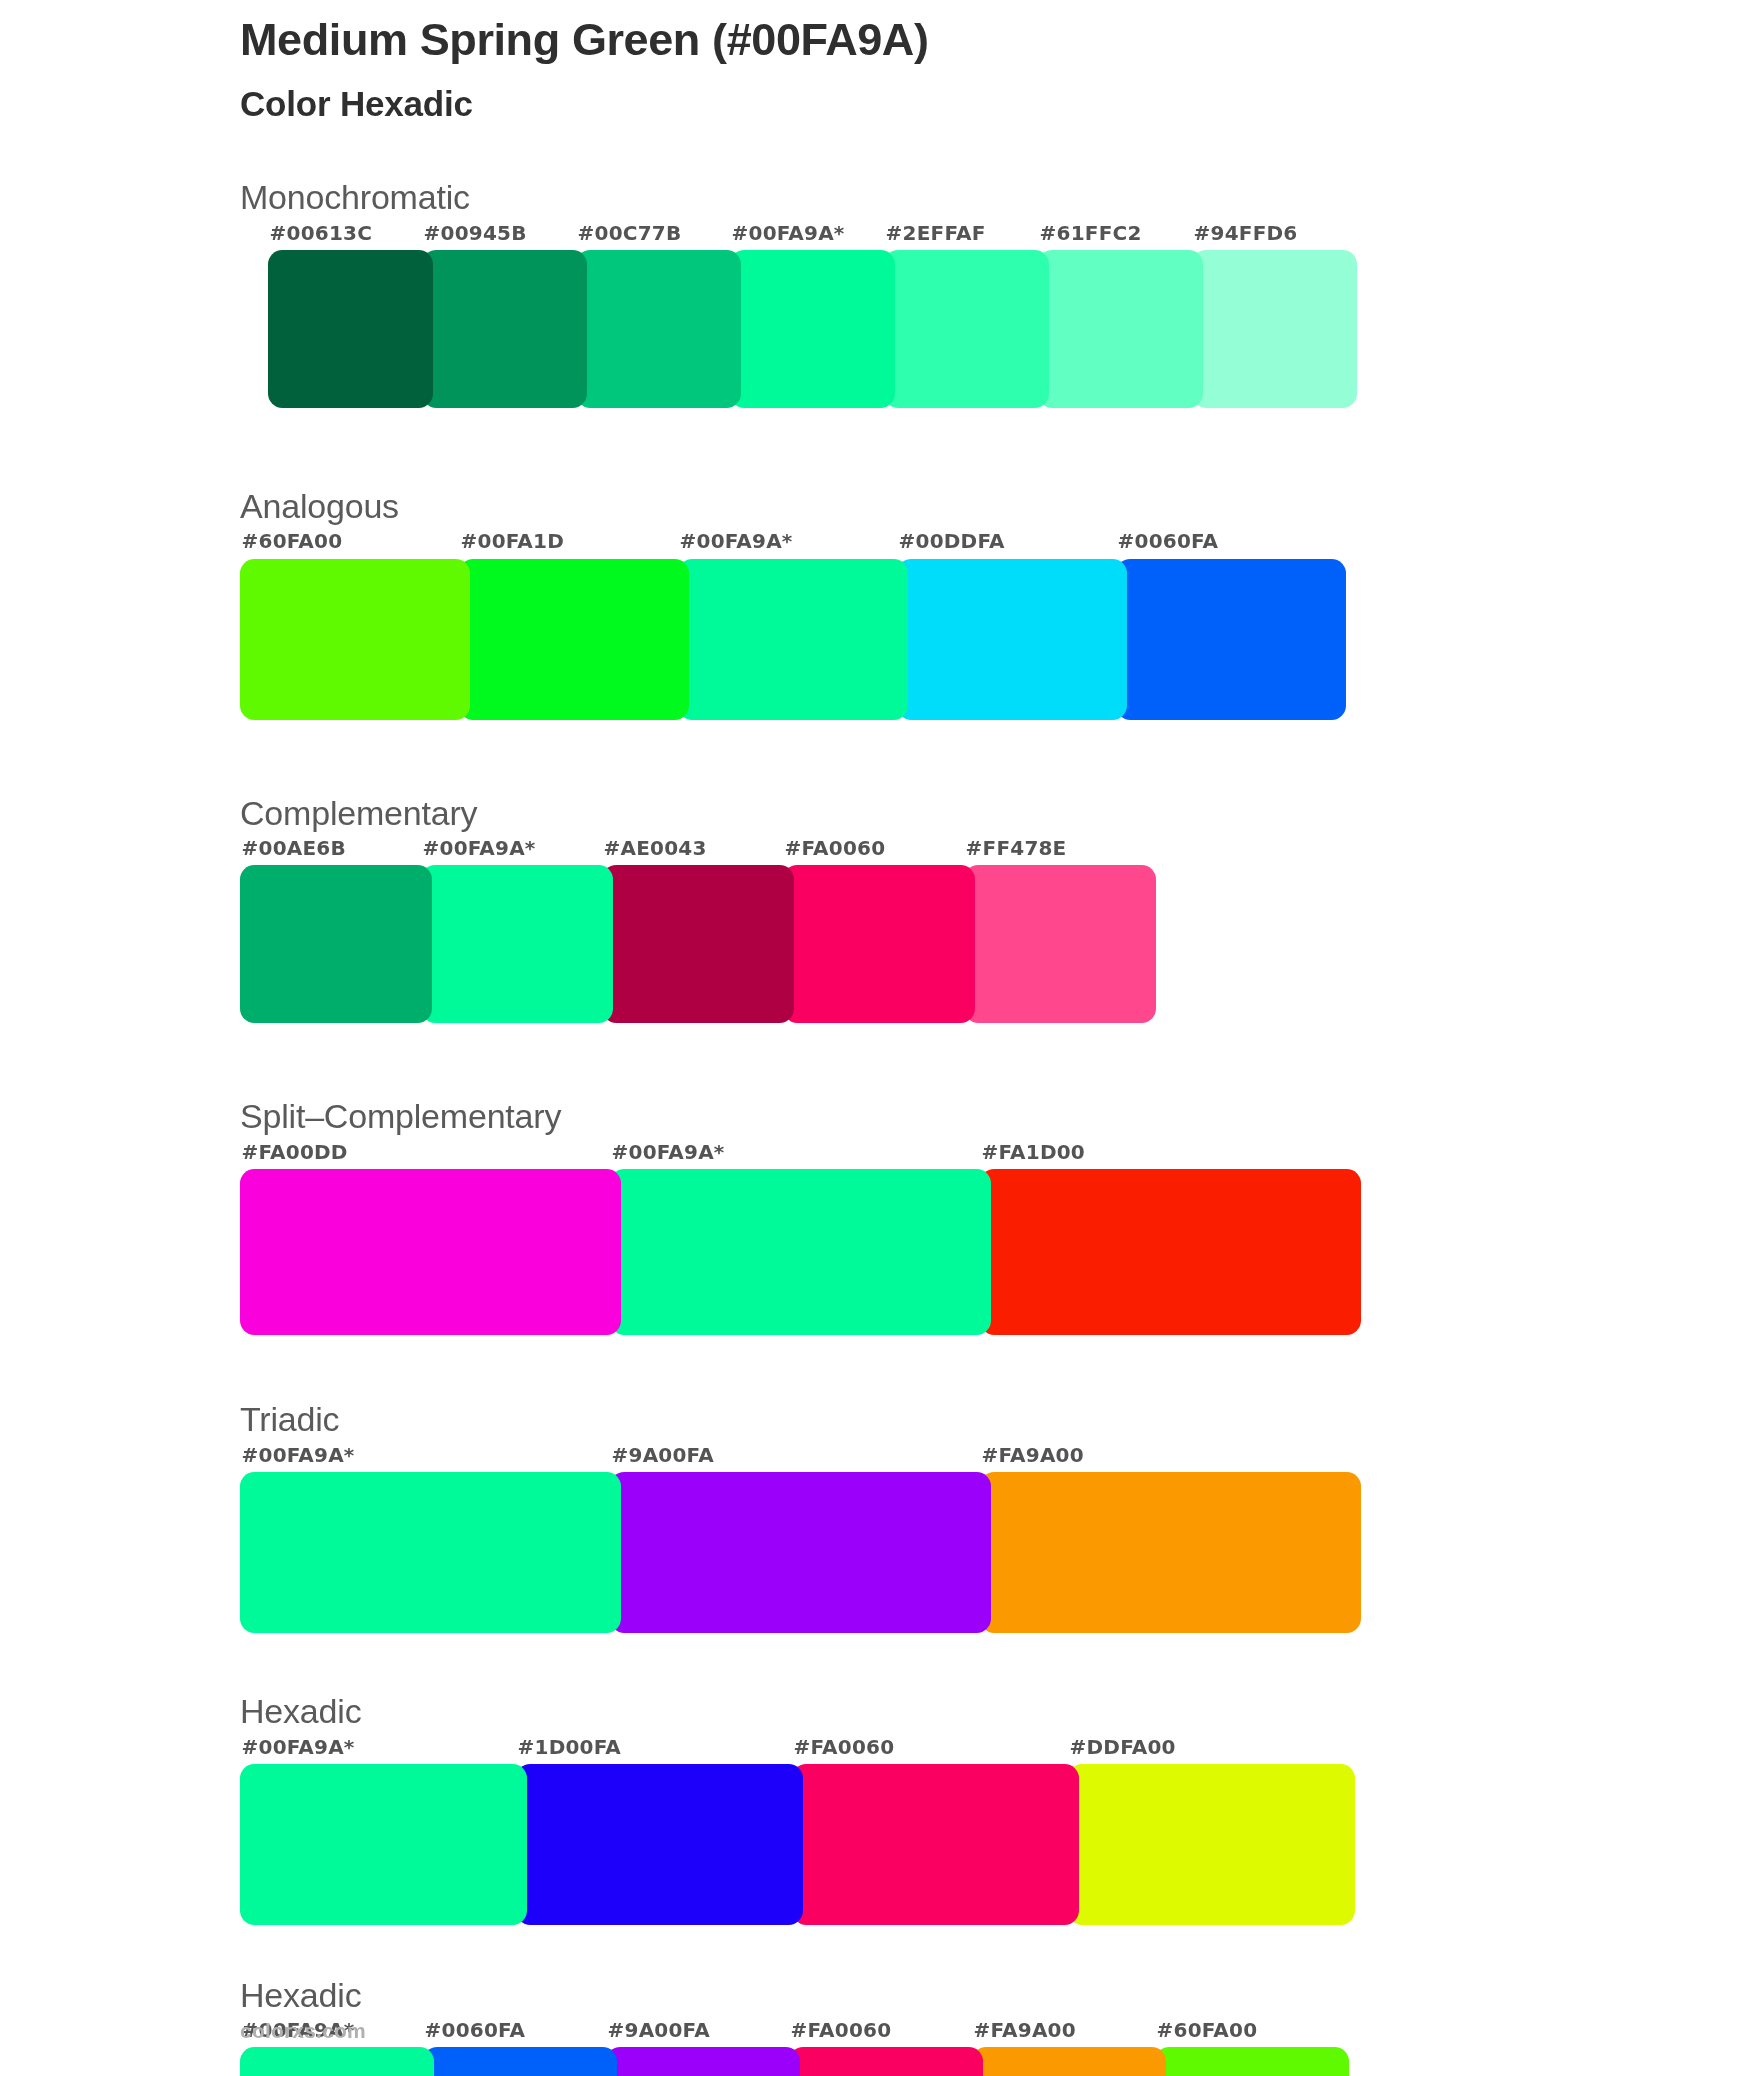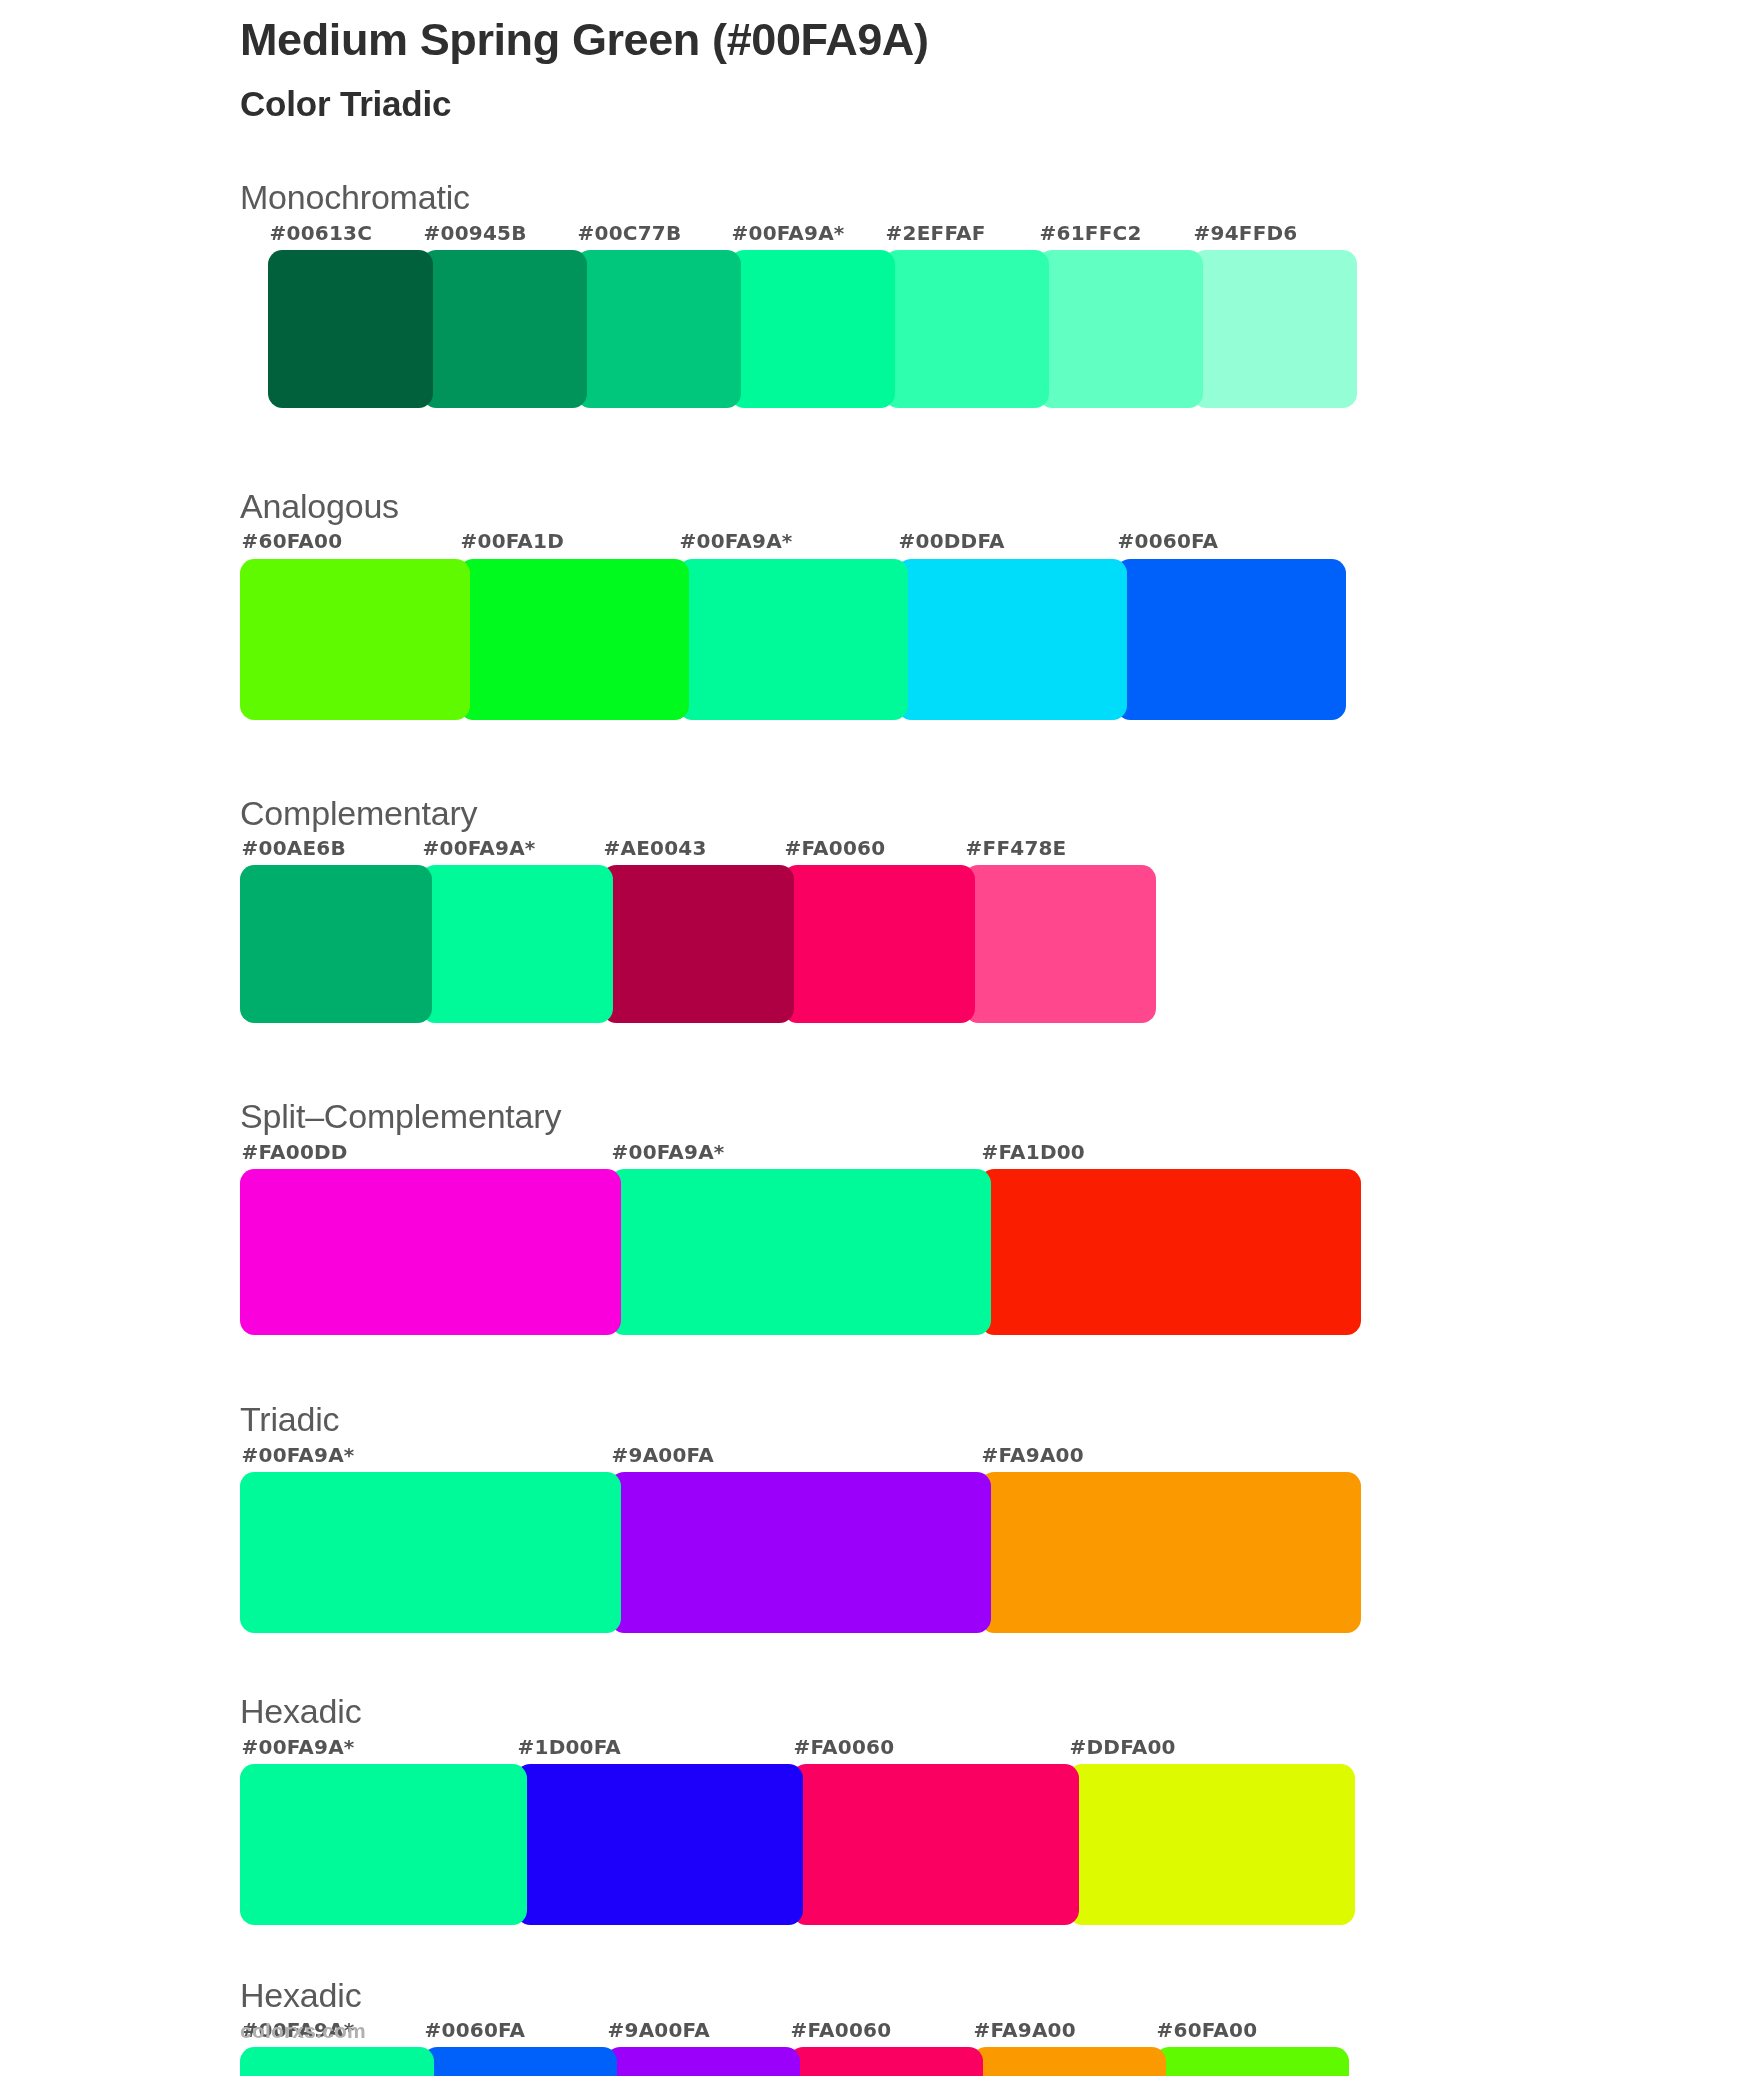--- a/index.html
+++ b/index.html
@@ -107,21 +107,21 @@
     white-space: nowrap;
   }
 </style>
 </head>
 <body>
 
 <div class="page">
 
   <div class="header">
     <h1 class="page-title">Medium Spring Green (#00FA9A)</h1>
-    <h2 class="page-subtitle">Color Triadic</h2>
+    <h2 class="page-subtitle">Color Hexadic</h2>
   </div>
 
   <div class="sections" id="sections-root">
       <div class="section" style="margin-bottom: 78px;">
         <div class="section-title">Monochromatic</div>
         <div class="swatch-row" style="width: 1078px; padding-left: 28px;">
           <div class="swatch-cell" style="width: 154px;">
             <div class="swatch-label">#00613C</div>
             <div class="swatch-chip" style="background: rgb(0, 97, 60); height: 158px; width: 165px; position: relative; z-index: 7;"></div>
           </div>

